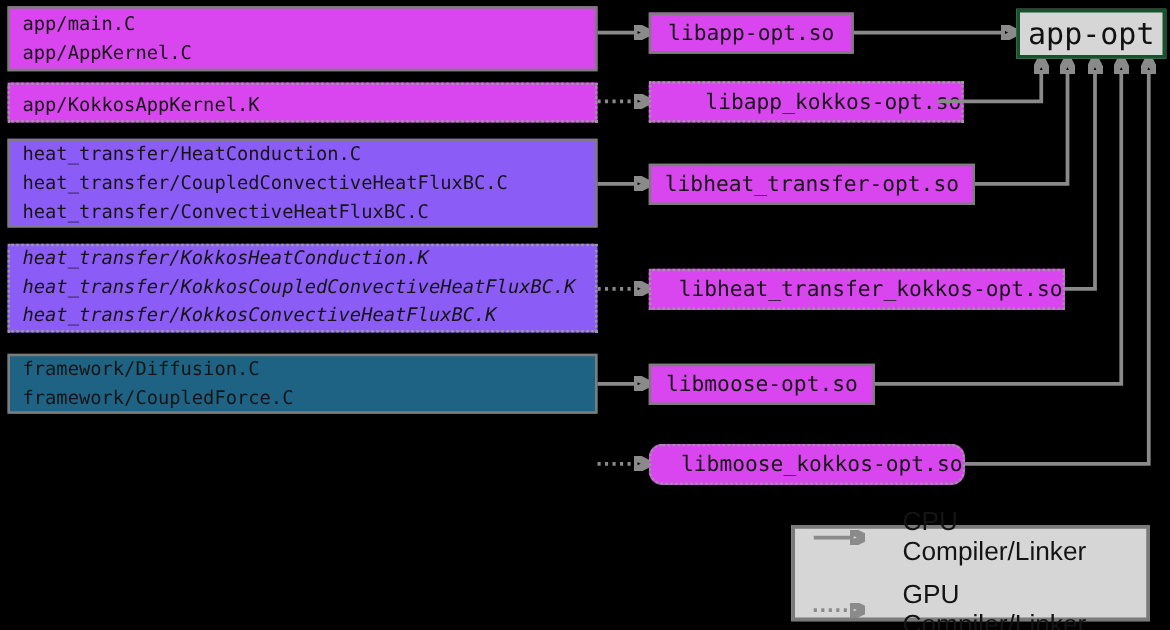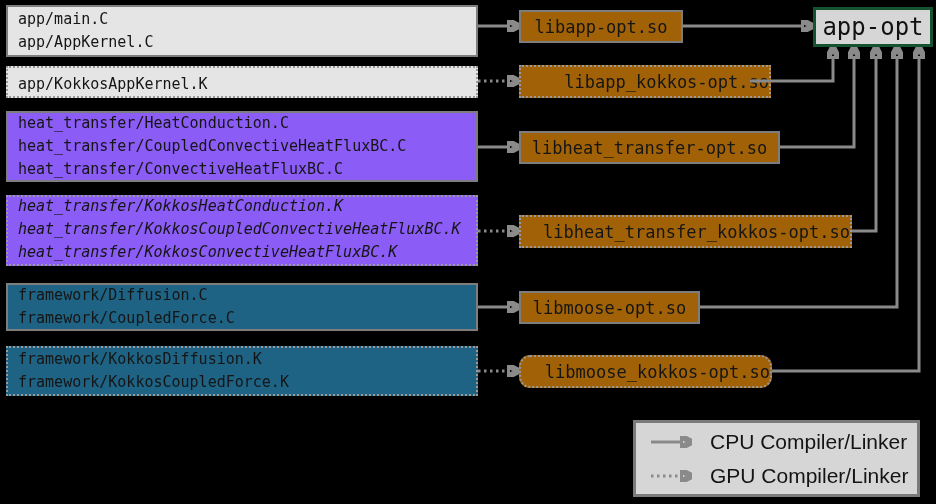--- a/index.html
+++ b/index.html
@@ -7,45 +7,45 @@
     position:relative; width:936px; height:504px; background:#000000;
     font-family:"DejaVu Sans Mono","Liberation Mono",monospace; overflow:hidden;
   }
   
   .src {
     position:absolute; left:6px; width:472px; box-sizing:border-box;
     border:2px solid #7d7d7d; color:#151515; font-size:15px; line-height:23px;
     display:flex; flex-direction:column; justify-content:center; padding-left:10px;
   }
   .src.dotted, .lib.dotted { border-style:dotted; border-color:#9a9a9a;justify-content:flex-end; }
-  .green  { background:#e5e5e5; }
+  .green  { background:#d946ef; }
   .orange { background:#8b5cf6; }
   .blue   { background:#1e6384; }
   .src span { white-space:pre; }
   
   .lib {
     position:absolute; left:519px; height:33px; box-sizing:border-box;
-    background:#a16207; border:2px solid #7d7d7d; color:#151515;
+    background:#d946ef; border:2px solid #7d7d7d; color:#151515;
     font-size:17px; display:flex; align-items:center; justify-content:center;
     white-space:pre;
   }
   
   .exe {
     position:absolute; left:813px; top:7px; width:120px; height:40px; box-sizing:border-box;
     background:#d6d6d6; border:3px solid #14532d; color:#111;
     font-size:24px; display:flex; align-items:center; justify-content:center;
   }
   
   .legend {
     position:absolute; left:633px; top:420px; width:287px; height:77px; box-sizing:border-box;
     background:#d6d6d6; border:3px solid #7a7a7a; color:#141414;
     font-family:"Liberation Sans","DejaVu Sans",sans-serif; font-size:21px;
     display:flex; flex-direction:column; justify-content:center; gap:10px; padding-left:14px;
   }
-  .legend-row { display:flex; align-items:center; gap:16px; }
+  .legend-row { display:flex; align-items:center; gap:28px; }
   .legend-row svg { flex:0 0 auto; }
   
   .overlay { position:absolute; left:0; top:0; pointer-events:none; }
   .overlay path { stroke:#8a8a8a; stroke-width:3; fill:none; }
   .overlay path.dot { stroke-dasharray:2.5 3.5; }
 </style>
 </head>
 <body>
 
 <div class="canvas">
@@ -63,24 +63,20 @@
     <span>heat_transfer/ConvectiveHeatFluxBC.C</span>
   </div>
   <div class="src orange dotted" style="top:195px; height:71px;font-style:italic;">
     <span>heat_transfer/KokkosHeatConduction.K</span>
     <span>heat_transfer/KokkosCoupledConvectiveHeatFluxBC.K</span>
     <span>heat_transfer/KokkosConvectiveHeatFluxBC.K</span>
   </div>
   <div class="src blue" style="top:283px; height:48px;">
     <span>framework/Diffusion.C</span>
     <span>framework/CoupledForce.C</span>
-  </div>
-  <div class="src blue dotted" style="top:346px; height:50px;">
-    <span>framework/KokkosDiffusion.K</span>
-    <span>framework/KokkosCoupledForce.K</span>
   </div>
 
   <div class="lib" style="top:10px; width:164px;">libapp-opt.so</div>
   <div class="lib dotted" style="top:65px; width:252px;">libapp_kokkos-opt.so</div>
   <div class="lib" style="top:131px; width:261px;">libheat_transfer-opt.so</div>
   <div class="lib dotted" style="top:215px; width:333px;">libheat_transfer_kokkos-opt.so</div>
   <div class="lib" style="top:291px; width:181px;">libmoose-opt.so</div>
   <div class="lib dotted" style="top:355px; width:253px;border-radius:11px;">libmoose_kokkos-opt.so</div>
 
   <div class="exe">app-opt</div>

